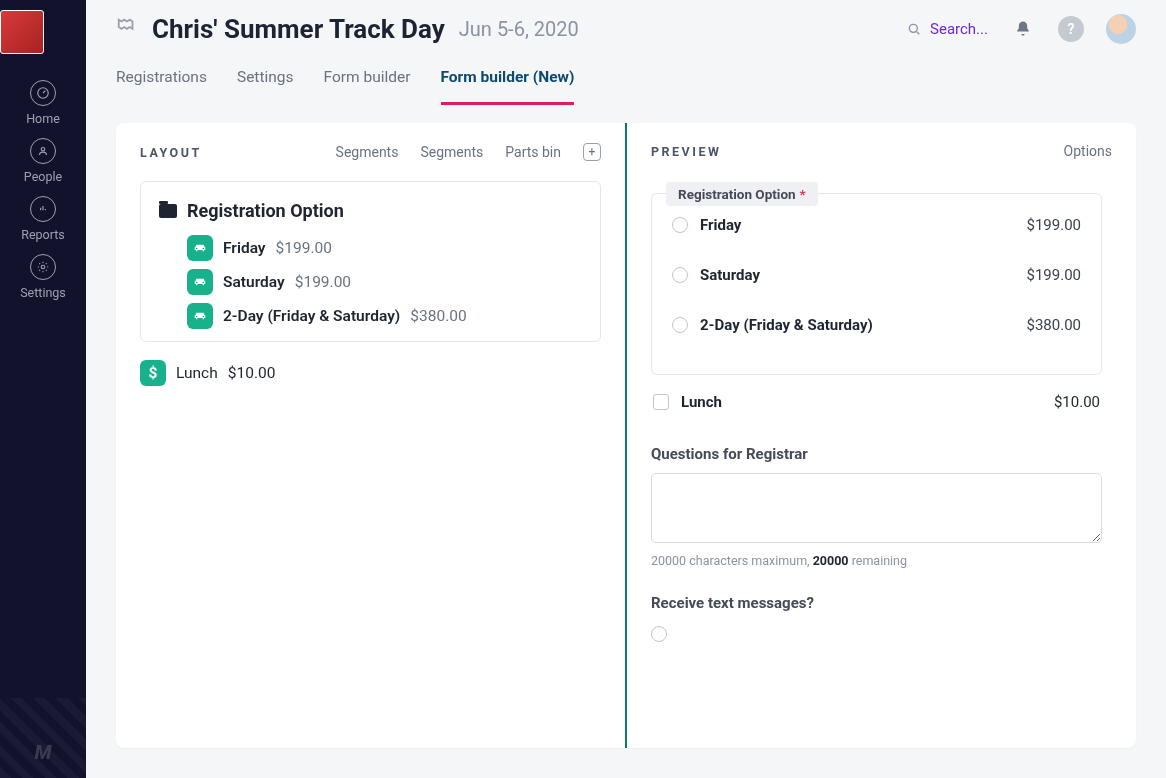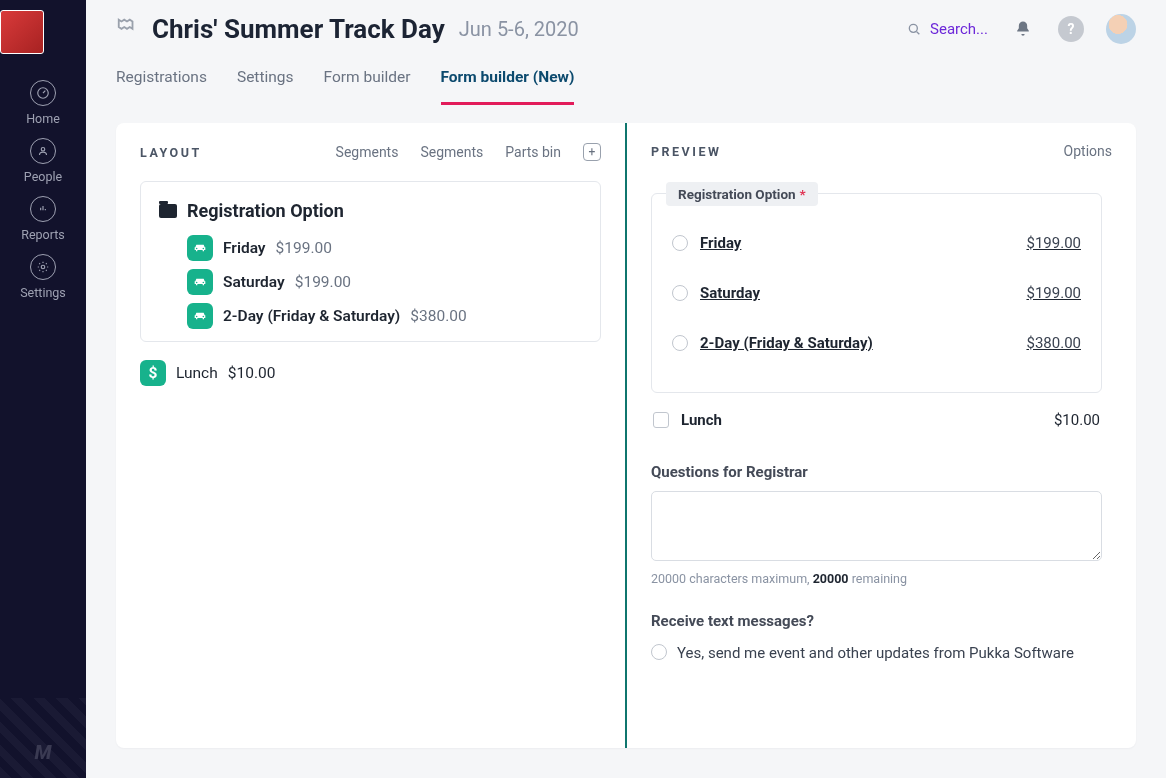--- a/index.html
+++ b/index.html
@@ -174,23 +174,22 @@
     overflow-y:auto;
     flex:1;
     min-height:0;
   }
   .preview-body::-webkit-scrollbar { width:10px; }
   .preview-body::-webkit-scrollbar-thumb { background:#d4d7dd; border-radius:5px;}
   .fs {
     border:1px solid #e4e7ec;
     border-radius:6px;
     position:relative;
-    padding: 24px 18px 24px 18px;
+    padding: 6px 18px 24px 18px;
     margin-top:14px;
-    text-decoration:underline;
   }
   .fs-legend {
     position:absolute; top:-12px; left:14px;
     background:#eef0f3;
     border-radius:4px;
     padding:4px 12px;
     font-size:13.5px;
     font-weight:700;
     color:#444a57;
   }
@@ -399,19 +398,18 @@
 
           <div class="sect-label">Questions for Registrar</div>
           <textarea class="qs" style=""></textarea>
           <div class="hint">
             <span>20000 characters maximum, </span><b>20000</b><span> remaining</span>
           </div>
 
           <div class="sect-label">Receive text messages?</div>
           <div class="sms-row">
             <span class="radio"></span>
-            <span>Yes, send me event and other updates from Pukka Software</span>
           </div>
         </div>
       </div>
     </div>
   </div>
 </div>
 
 </body></html>

